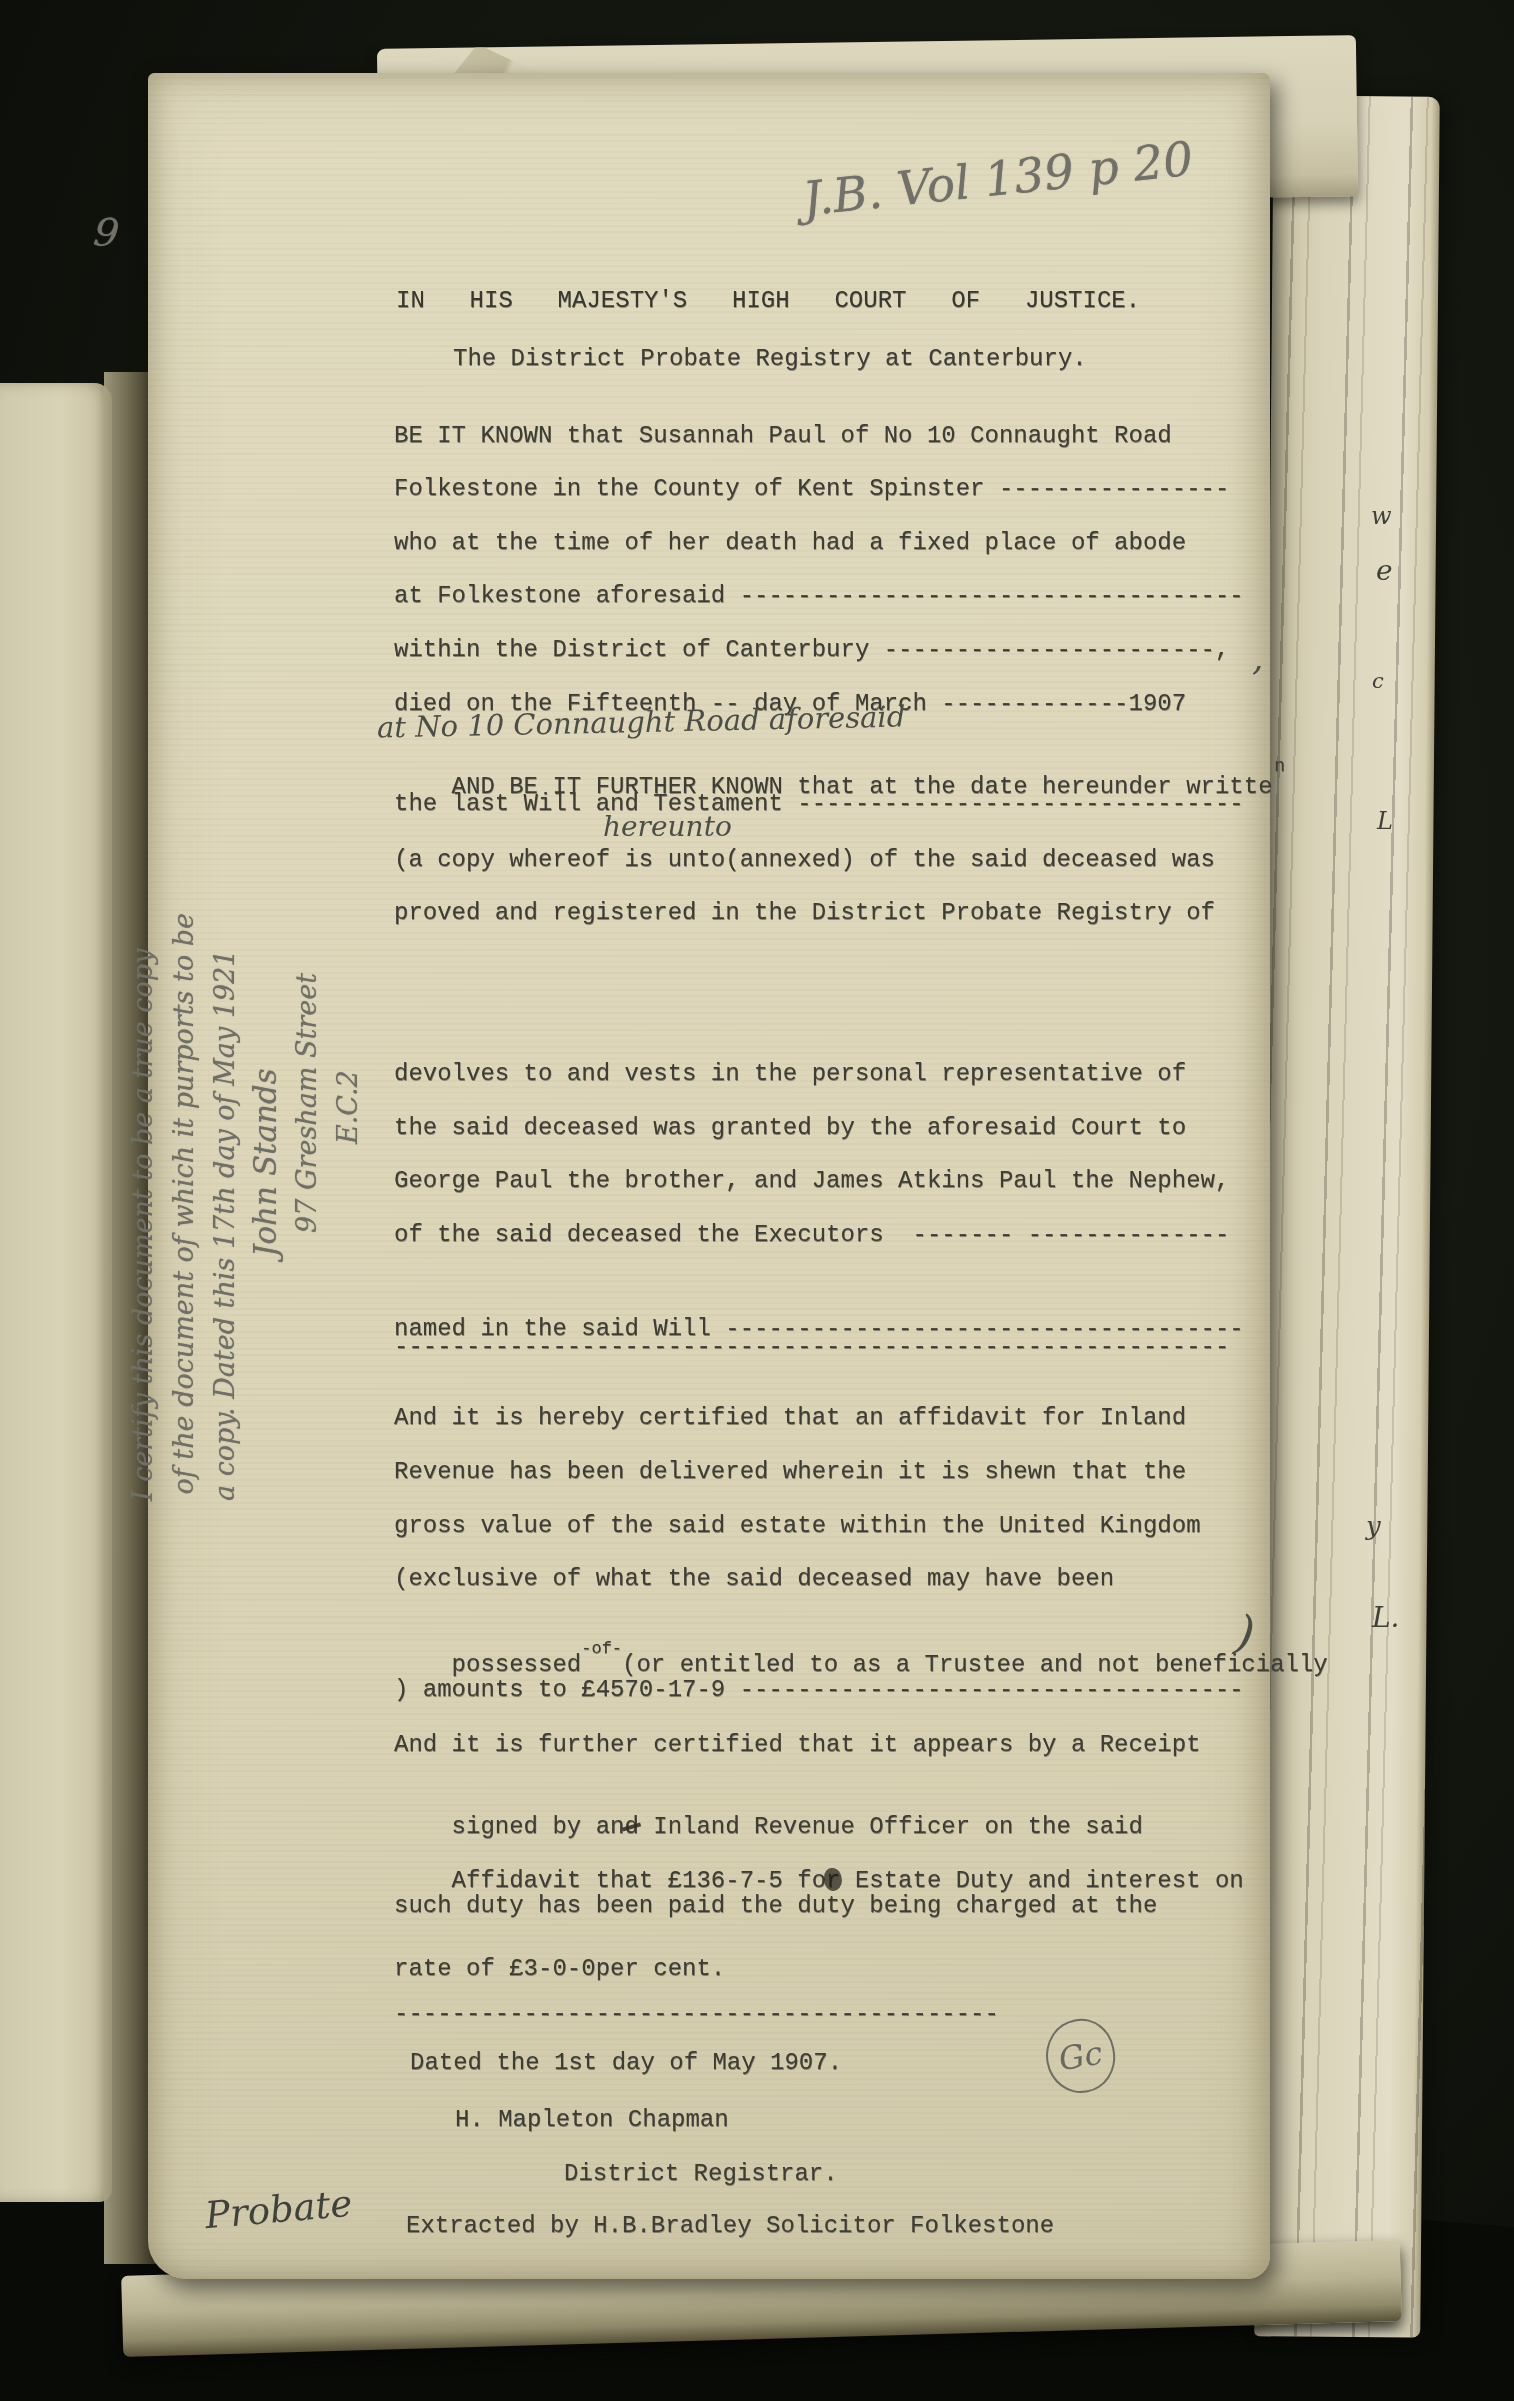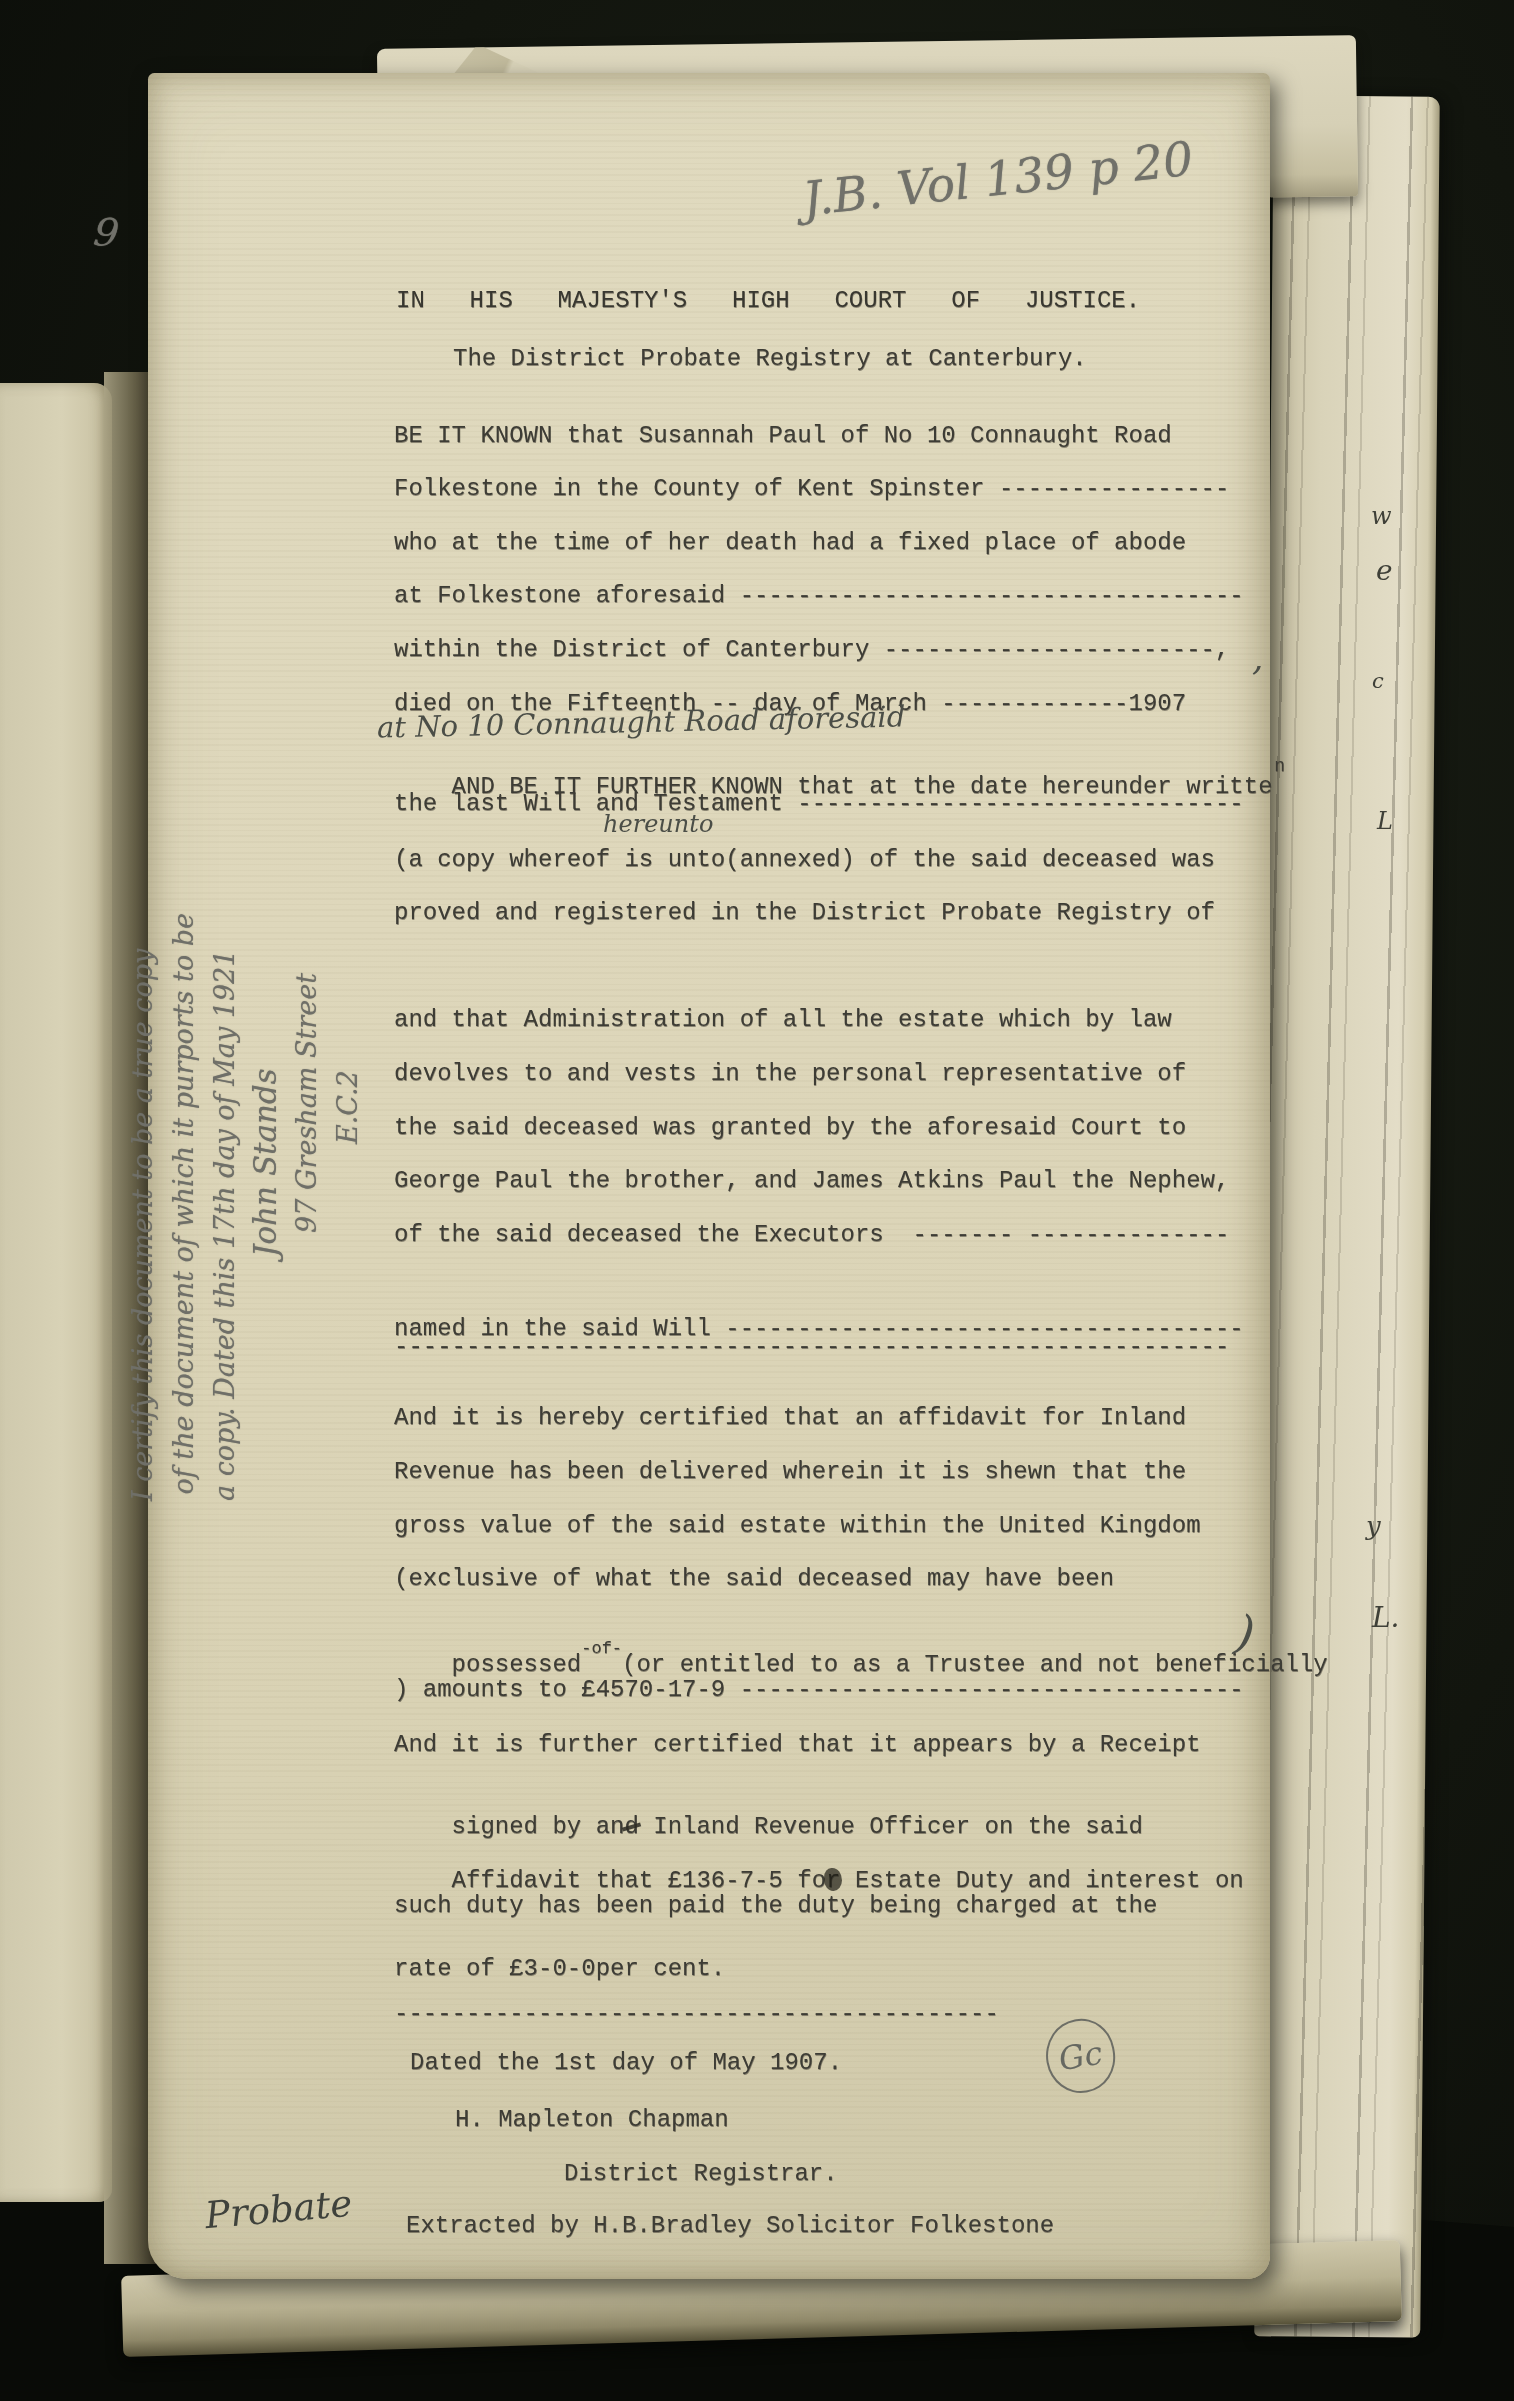--- a/index.html
+++ b/index.html
@@ -90,24 +90,23 @@
   <div class="typed" style="left:394px;top:635px;">within the District of Canterbury -----------------------,</div>
   <div class="typed" style="left:394px;top:689px;">died on the Fifteenth -- day of March -------------1907</div>
 
   <span class="hw" style="left:377px;top:705px;font-size:29px;transform:rotate(-1.2deg);">at No 10 Connaught Road aforesaid</span>
 
   <div class="typed" style="left:394px;top:736px;">
     <span>AND BE IT FURTHER KNOWN that at the date hereunder writte</span><sup class="tsup">n</sup>
   </div>
 
   <div class="typed" style="left:394px;top:789px;">the last Will and Testament -------------------------------</div>
-  <span class="hw" style="left:603px;top:810px;font-size:24px;">hereunto</span>
+  <span class="hw" style="left:603px;top:810px;font-size:28px;">hereunto</span>
   <div class="typed" style="left:394px;top:845px;">(a copy whereof is unto(annexed) of the said deceased was</div>
   <div class="typed" style="left:394px;top:898px;">proved and registered in the District Probate Registry of</div>
-  <div class="typed" style="left:394px;top:1005px;">and that Administration of all the estate which by law</div>
   <div class="typed" style="left:394px;top:1059px;">devolves to and vests in the personal representative of</div>
   <div class="typed" style="left:394px;top:1113px;">the said deceased was granted by the aforesaid Court to</div>
   <div class="typed" style="left:394px;top:1166px;">George Paul the brother, and James Atkins Paul the Nephew,</div>
   <div class="typed" style="left:394px;top:1220px;">of the said deceased the Executors  ------- --------------</div>
   <div class="typed" style="left:394px;top:1273px;margin-top:41px;">named in the said Will ------------------------------------</div>
   <div class="typed" style="left:394px;top:1332px;">----------------------------------------------------------</div>
 
   <div class="typed" style="left:394px;top:1403px;">And it is hereby certified that an affidavit for Inland</div>
   <div class="typed" style="left:394px;top:1457px;">Revenue has been delivered wherein it is shewn that the</div>
   <div class="typed" style="left:394px;top:1511px;">gross value of the said estate within the United Kingdom</div>

